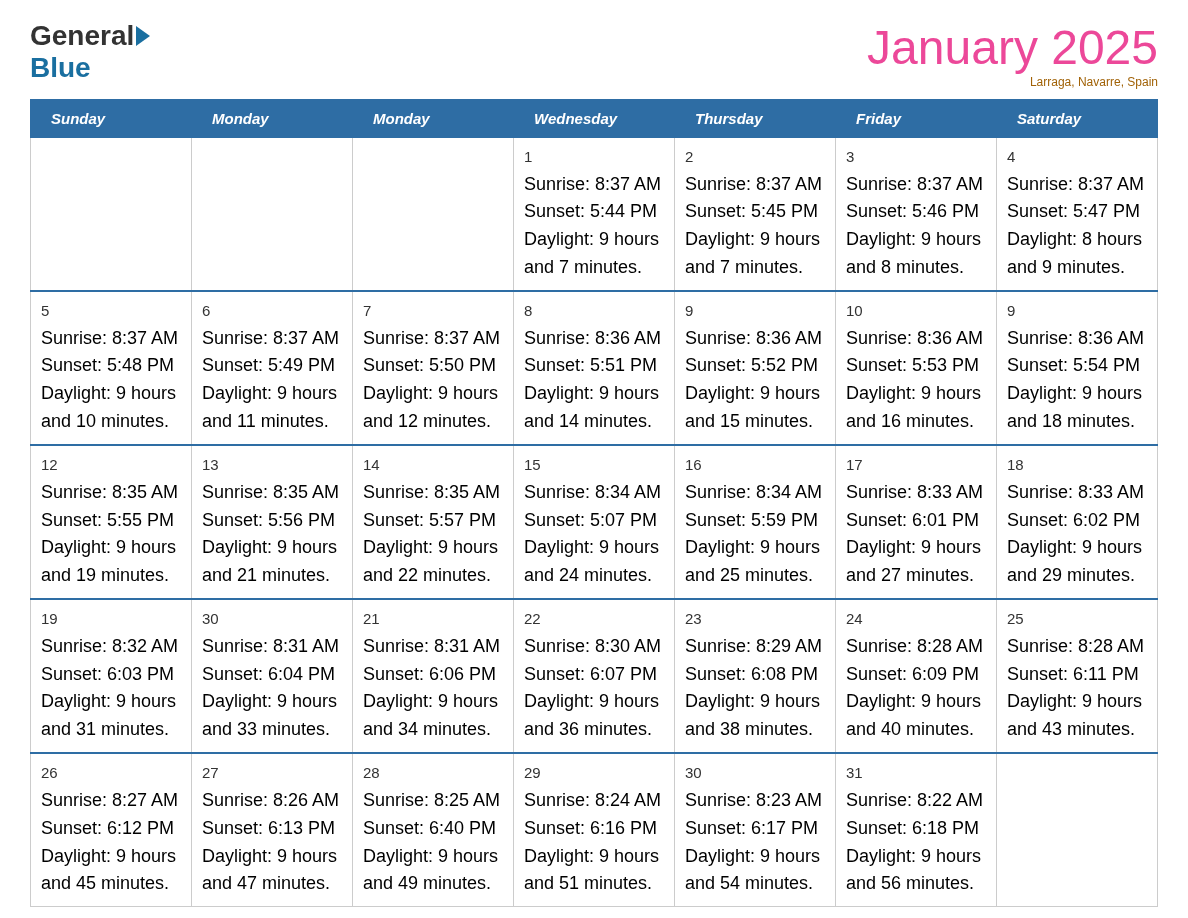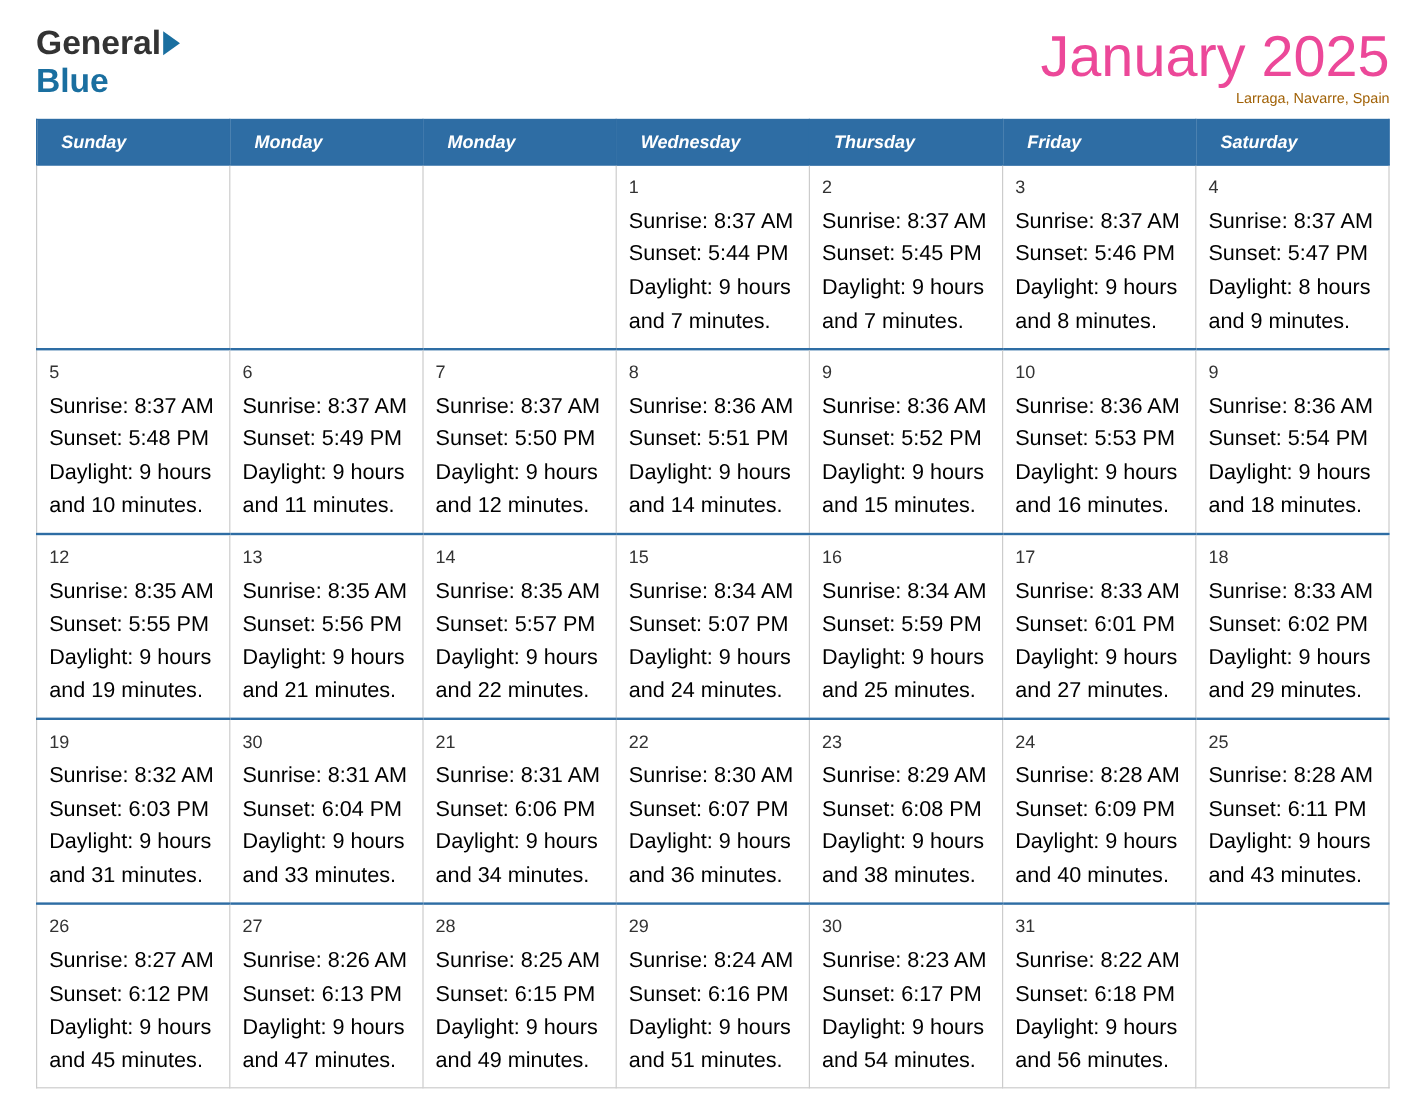--- a/index.html
+++ b/index.html
@@ -249,21 +249,21 @@
         <td>
           <span class="day-num">26</span>
           <div class="day-info"><span>Sunrise: 8:27 AM</span><br><span>Sunset: 6:12 PM</span><br><span>Daylight: 9 hours and 45 minutes.</span><br></div>
         </td>
         <td>
           <span class="day-num">27</span>
           <div class="day-info"><span>Sunrise: 8:26 AM</span><br><span>Sunset: 6:13 PM</span><br><span>Daylight: 9 hours and 47 minutes.</span><br></div>
         </td>
         <td>
           <span class="day-num">28</span>
-          <div class="day-info"><span>Sunrise: 8:25 AM</span><br><span>Sunset: 6:15 PM</span><br><span>Daylight: 9 hours and 49 minutes.</span><br></div>
+          <div class="day-info"><span>Sunrise: 8:25 AM</span><br><span>Sunset: 6:40 PM</span><br><span>Daylight: 9 hours and 49 minutes.</span><br></div>
         </td>
         <td>
           <span class="day-num">29</span>
           <div class="day-info"><span>Sunrise: 8:24 AM</span><br><span>Sunset: 6:16 PM</span><br><span>Daylight: 9 hours and 51 minutes.</span><br></div>
         </td>
         <td>
           <span class="day-num">30</span>
           <div class="day-info"><span>Sunrise: 8:23 AM</span><br><span>Sunset: 6:17 PM</span><br><span>Daylight: 9 hours and 54 minutes.</span><br></div>
         </td>
         <td>

